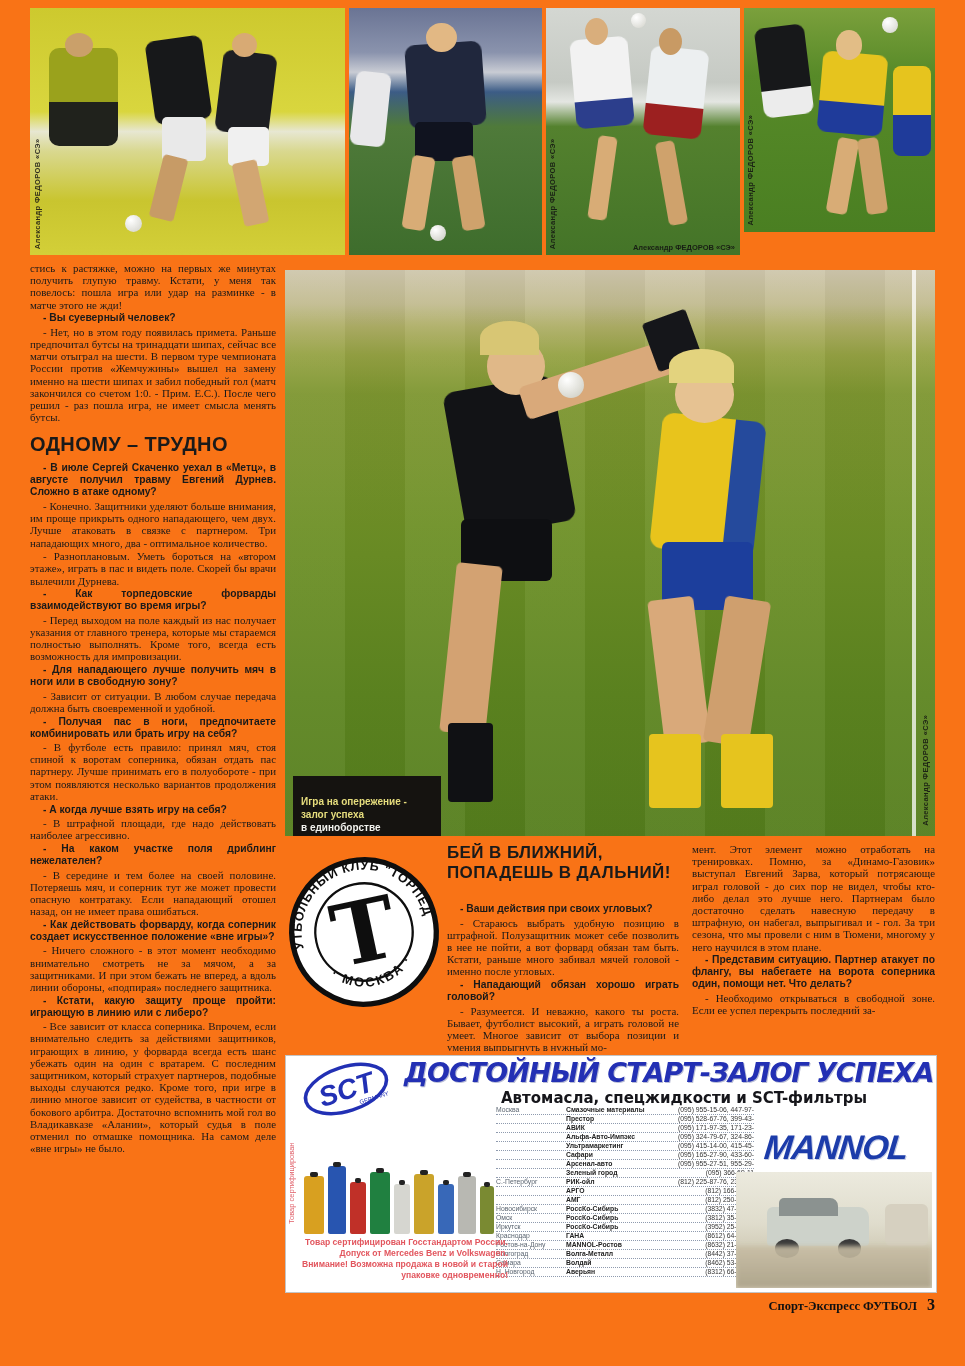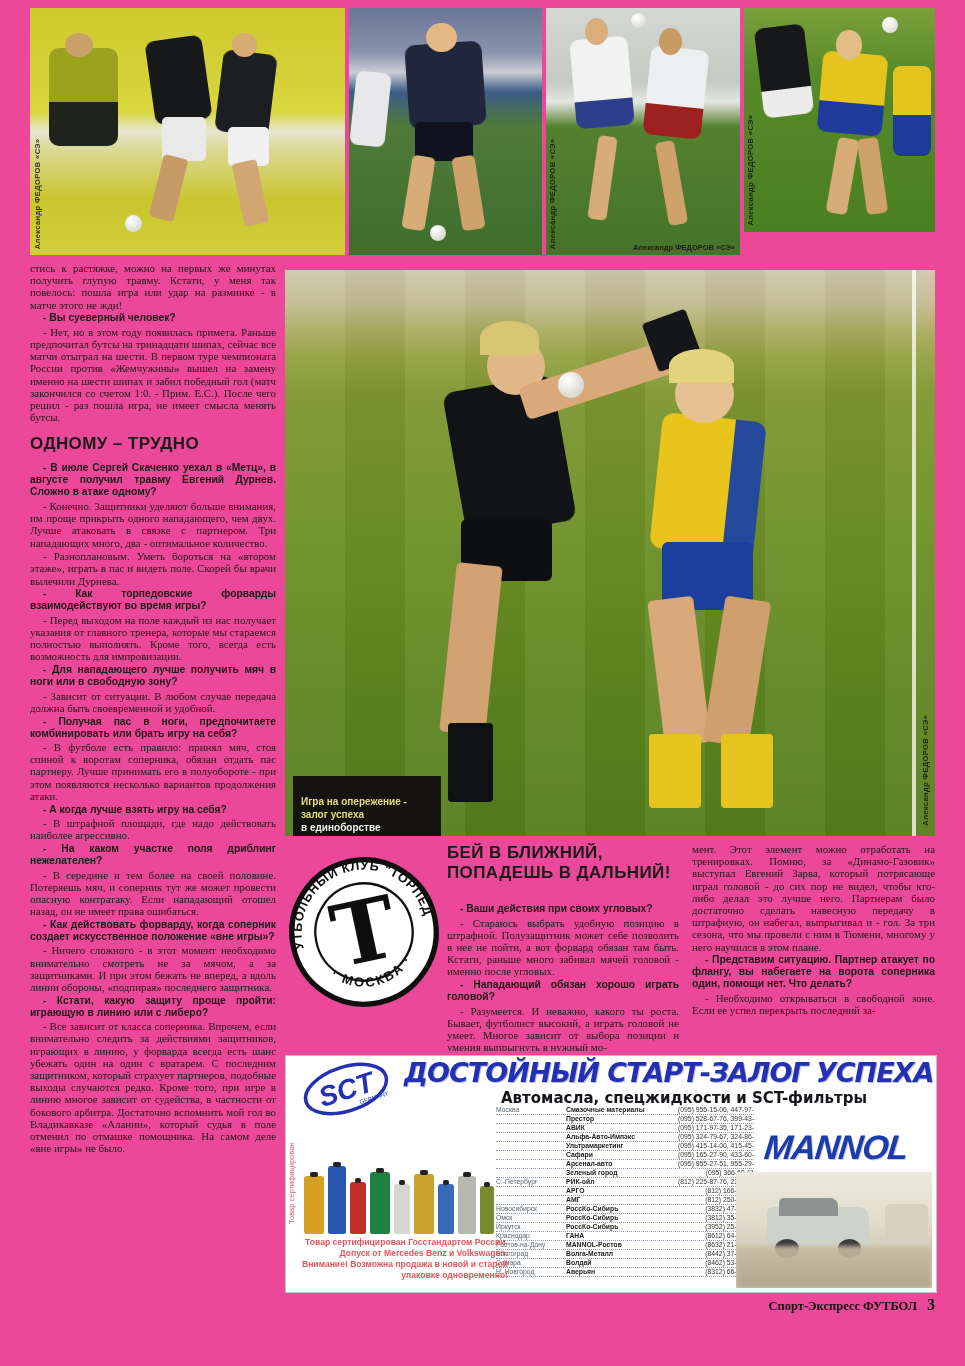--- a/index.html
+++ b/index.html
@@ -1,16 +1,16 @@
 <!DOCTYPE html>
 <html><head>
 <meta charset="utf-8">
 <style>
   html,body{margin:0;padding:0;background:#e9e9e9;}
-  #page{position:relative;width:965px;height:1366px;background:#ec4899;overflow:hidden;
+  #page{position:relative;width:965px;height:1366px;background:#f97316;overflow:hidden;
         font-family:"Liberation Serif",serif;color:#1a1a1a;}
   
   .photo{position:absolute;overflow:hidden;background:#888;}
   .ph-shape{position:absolute;filter:blur(.6px);}
   .vcred{position:absolute;writing-mode:vertical-rl;transform:rotate(180deg);
          font-family:"Liberation Sans",sans-serif;font-size:7.5px;font-weight:bold;
          color:#111;letter-spacing:.4px;white-space:nowrap;opacity:.85;}
   .hcred{position:absolute;font-family:"Liberation Sans",sans-serif;font-size:7.5px;
          font-weight:bold;color:#111;opacity:.85;}
   
@@ -22,21 +22,21 @@
      background:#151310;font-family:"Liberation Sans",sans-serif;font-weight:bold;
      font-size:10px;line-height:13px;white-space:pre-line;}
   .caption-box .cap-hi{color:#e6dd7d;}
   .caption-box .cap-rest{color:#f2f2ee;}
   
   .col{position:absolute;overflow:hidden;}
   .col p{margin:0 0 1.5px;text-align:justify;}
   .col p.a{font-family:"Liberation Serif",serif;font-size:10.9px;line-height:12.2px;text-indent:13px;}
   .col p.cont{font-family:"Liberation Serif",serif;font-size:10.9px;line-height:12.2px;text-indent:0;}
   .col p.q{font-family:"Liberation Sans",sans-serif;font-weight:bold;font-size:10.3px;line-height:12px;text-indent:13px;}
-  .col p.h{font-family:"Liberation Sans",sans-serif;font-weight:bold;font-size:17px;line-height:22px;
+  .col p.h{font-family:"Liberation Sans",sans-serif;font-weight:bold;font-size:20px;line-height:22px;
            margin:10px 0 7px;text-indent:0;letter-spacing:.4px;text-align:left;}
   #mid-col p.h{font-size:17px;line-height:20px;margin:0 0 20px;}
   
   #torpedo{position:absolute;left:288px;top:854px;width:152px;height:156px;}
   #torpedo svg{transform:rotate(-12deg);}
   
   #ad{position:absolute;left:285px;top:1055px;width:650px;height:236px;background:#fff;
       border:1px solid #c4c4c4;overflow:hidden;}
   #ad-title{position:absolute;left:118px;top:1px;width:528px;text-align:center;
       font-family:"DejaVu Sans",sans-serif;font-style:italic;font-weight:bold;font-size:27px;

